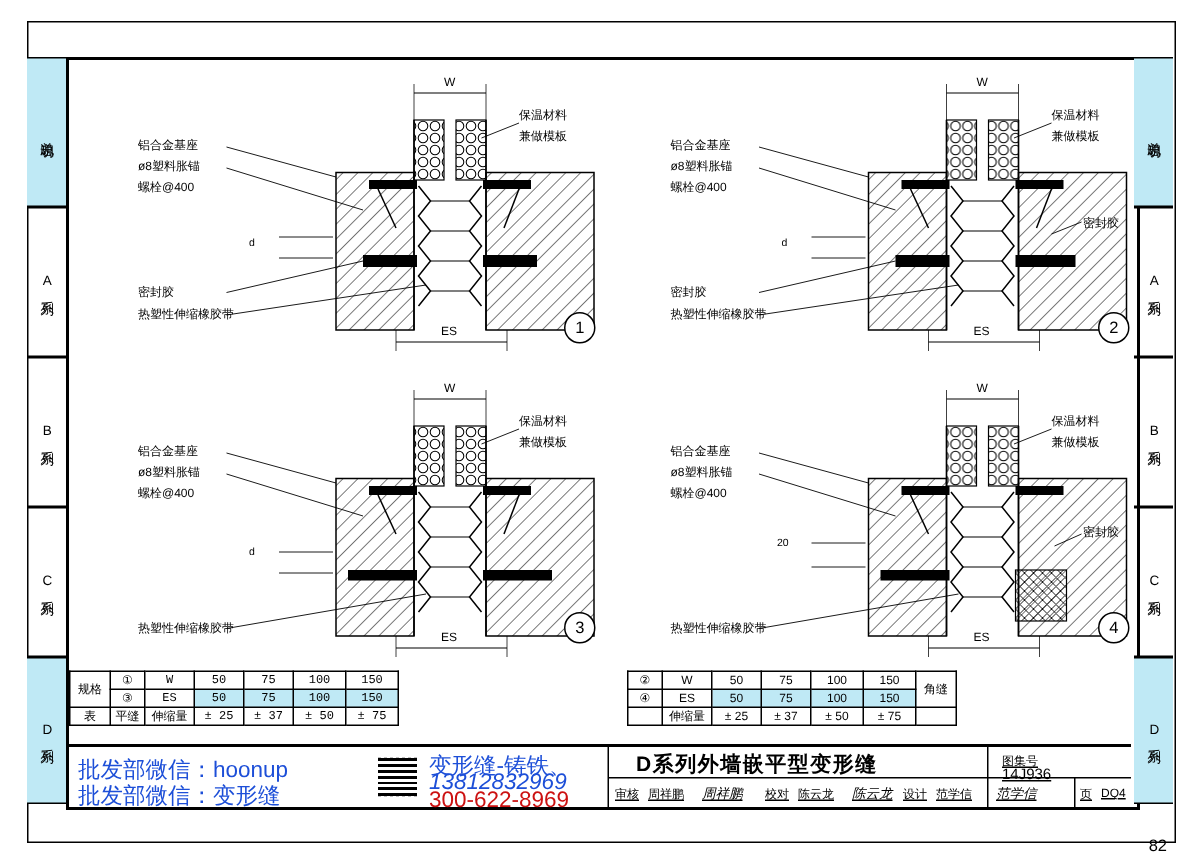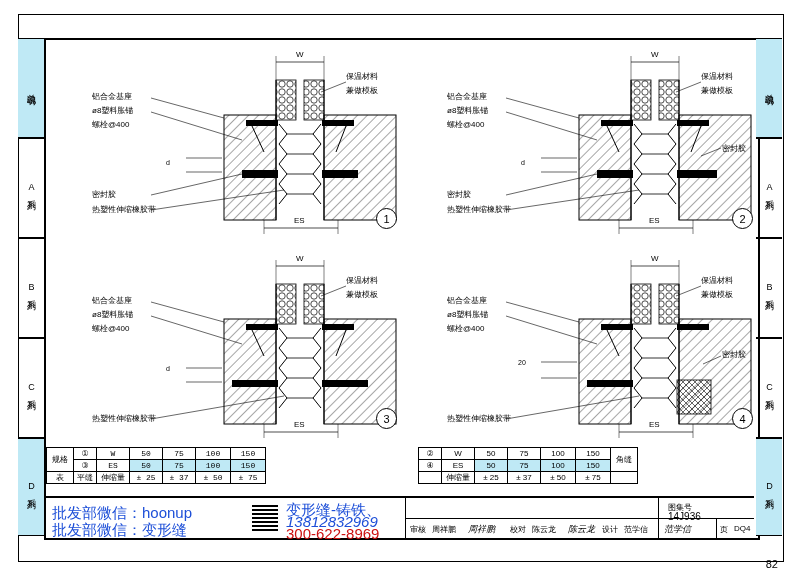--- a/index.html
+++ b/index.html
@@ -37,21 +37,21 @@
   
   .titleblock{position:absolute;left:46px;top:496px;width:708px;height:40px;border-top:2px solid #000;}
   .tb-left{position:absolute;left:0;top:0;width:360px;height:40px;border-right:1px solid #000;box-sizing:border-box;}
   .tb-right{position:absolute;left:360px;top:0;width:348px;height:40px;}
   .ad-line{position:absolute;font-size:15px;color:#1d4fd8;white-space:nowrap;}
   .ad-red{color:#cc1111;}
   .qr{position:absolute;left:206px;top:7px;width:26px;height:26px;background:
       repeating-linear-gradient(0deg,#000 0 2px,#fff 2px 4px),
       repeating-linear-gradient(90deg,#000 0 2px,transparent 2px 4px);}
   .maintitle{position:absolute;font-size:14px;font-weight:bold;letter-spacing:1px;}
-  .tb-cell{position:absolute;font-size:8px;white-space:nowrap;}
+  .tb-cell{position:absolute;font-size:8px;white-space:nowrap;text-decoration:underline;}
   .hr{position:absolute;background:#000;height:1px;}
   .vr{position:absolute;background:#000;width:1px;}
   .pagenum{position:absolute;right:22px;bottom:6px;font-size:11px;}
   .handwrite{font-family:"Liberation Serif",serif;font-style:italic;font-size:9px;}
 </style>
 </head>
 <body>
 
 <div class="page">
 
@@ -368,20 +368,21 @@
       <div class="ad-line" style="left:240px;top:3px;">变形缝-铸铁、</div>
       <div class="ad-line" style="left:240px;top:15px;font-style:italic;">13812832969</div>
       <div class="ad-line ad-red" style="left:240px;top:27px;">300-622-8969</div>
     </div>
 
     <div class="tb-right">
       <div class="hr" style="left:0;top:20px;width:348px;"></div>
       <div class="vr" style="left:252px;top:0;height:40px;"></div>
       <div class="vr" style="left:310px;top:20px;height:20px;"></div>
 
+      <div class="maintitle" style="left:18px;top:3px;">D系列外墙嵌平型变形缝</div>
 
       <div class="tb-cell" style="left:262px;top:4px;">图集号</div>
       <div class="tb-cell" style="left:262px;top:13px;font-size:10px;">14J936</div>
 
       <div class="tb-cell" style="left:4px;top:26px;">审核</div>
       <div class="tb-cell" style="left:26px;top:26px;">周祥鹏</div>
       <div class="tb-cell handwrite" style="left:62px;top:25px;">周祥鹏</div>
 
       <div class="tb-cell" style="left:104px;top:26px;">校对</div>
       <div class="tb-cell" style="left:126px;top:26px;">陈云龙</div>

